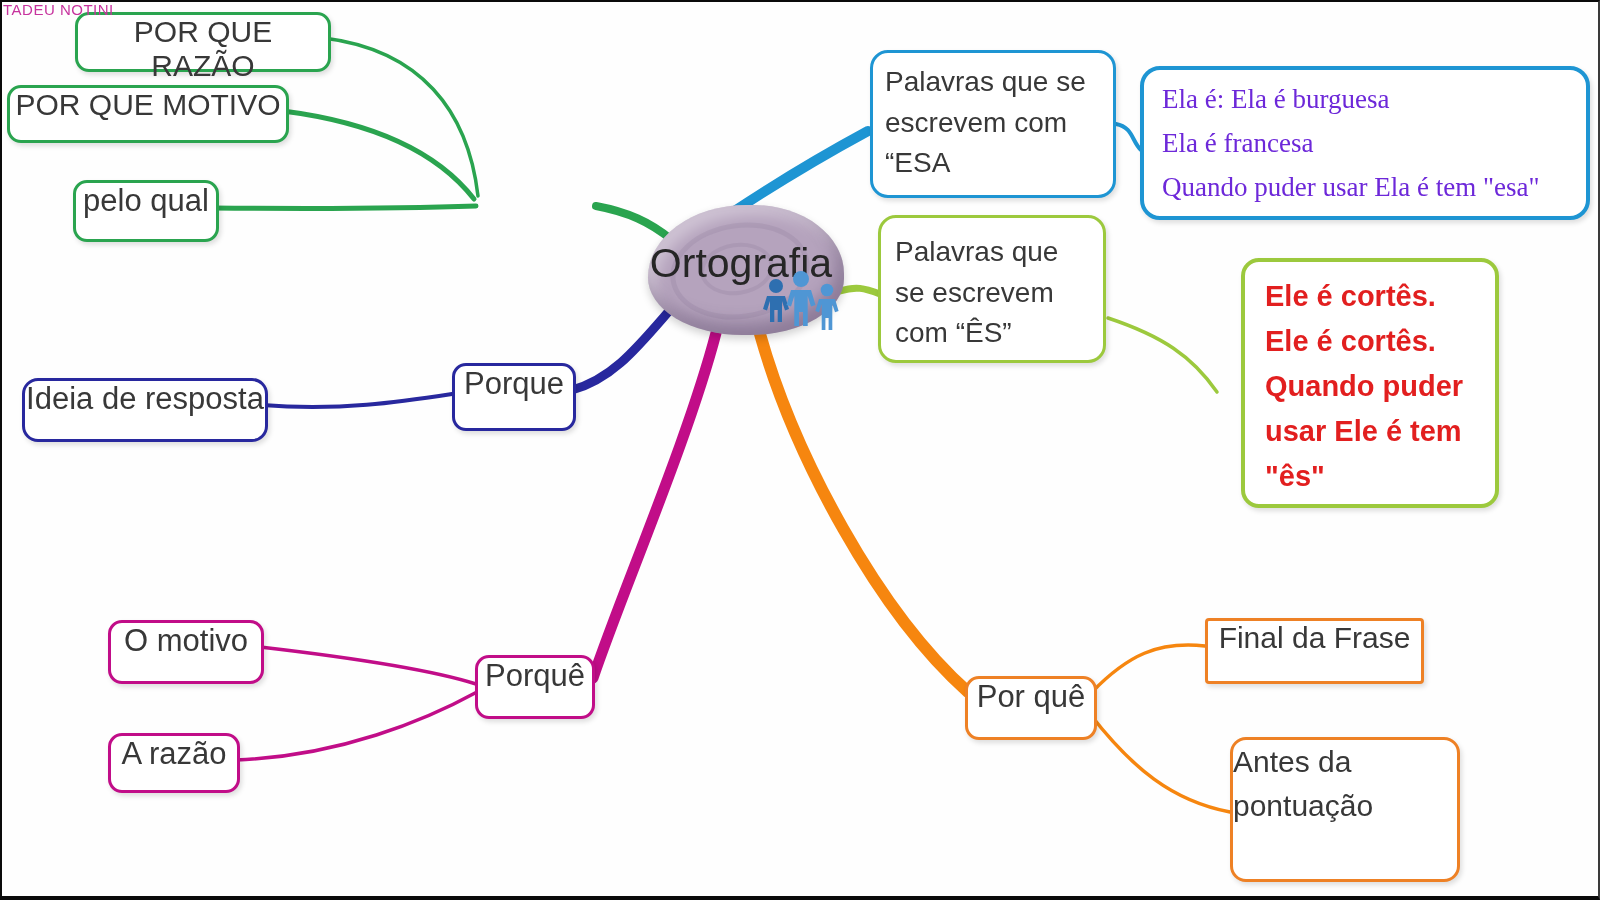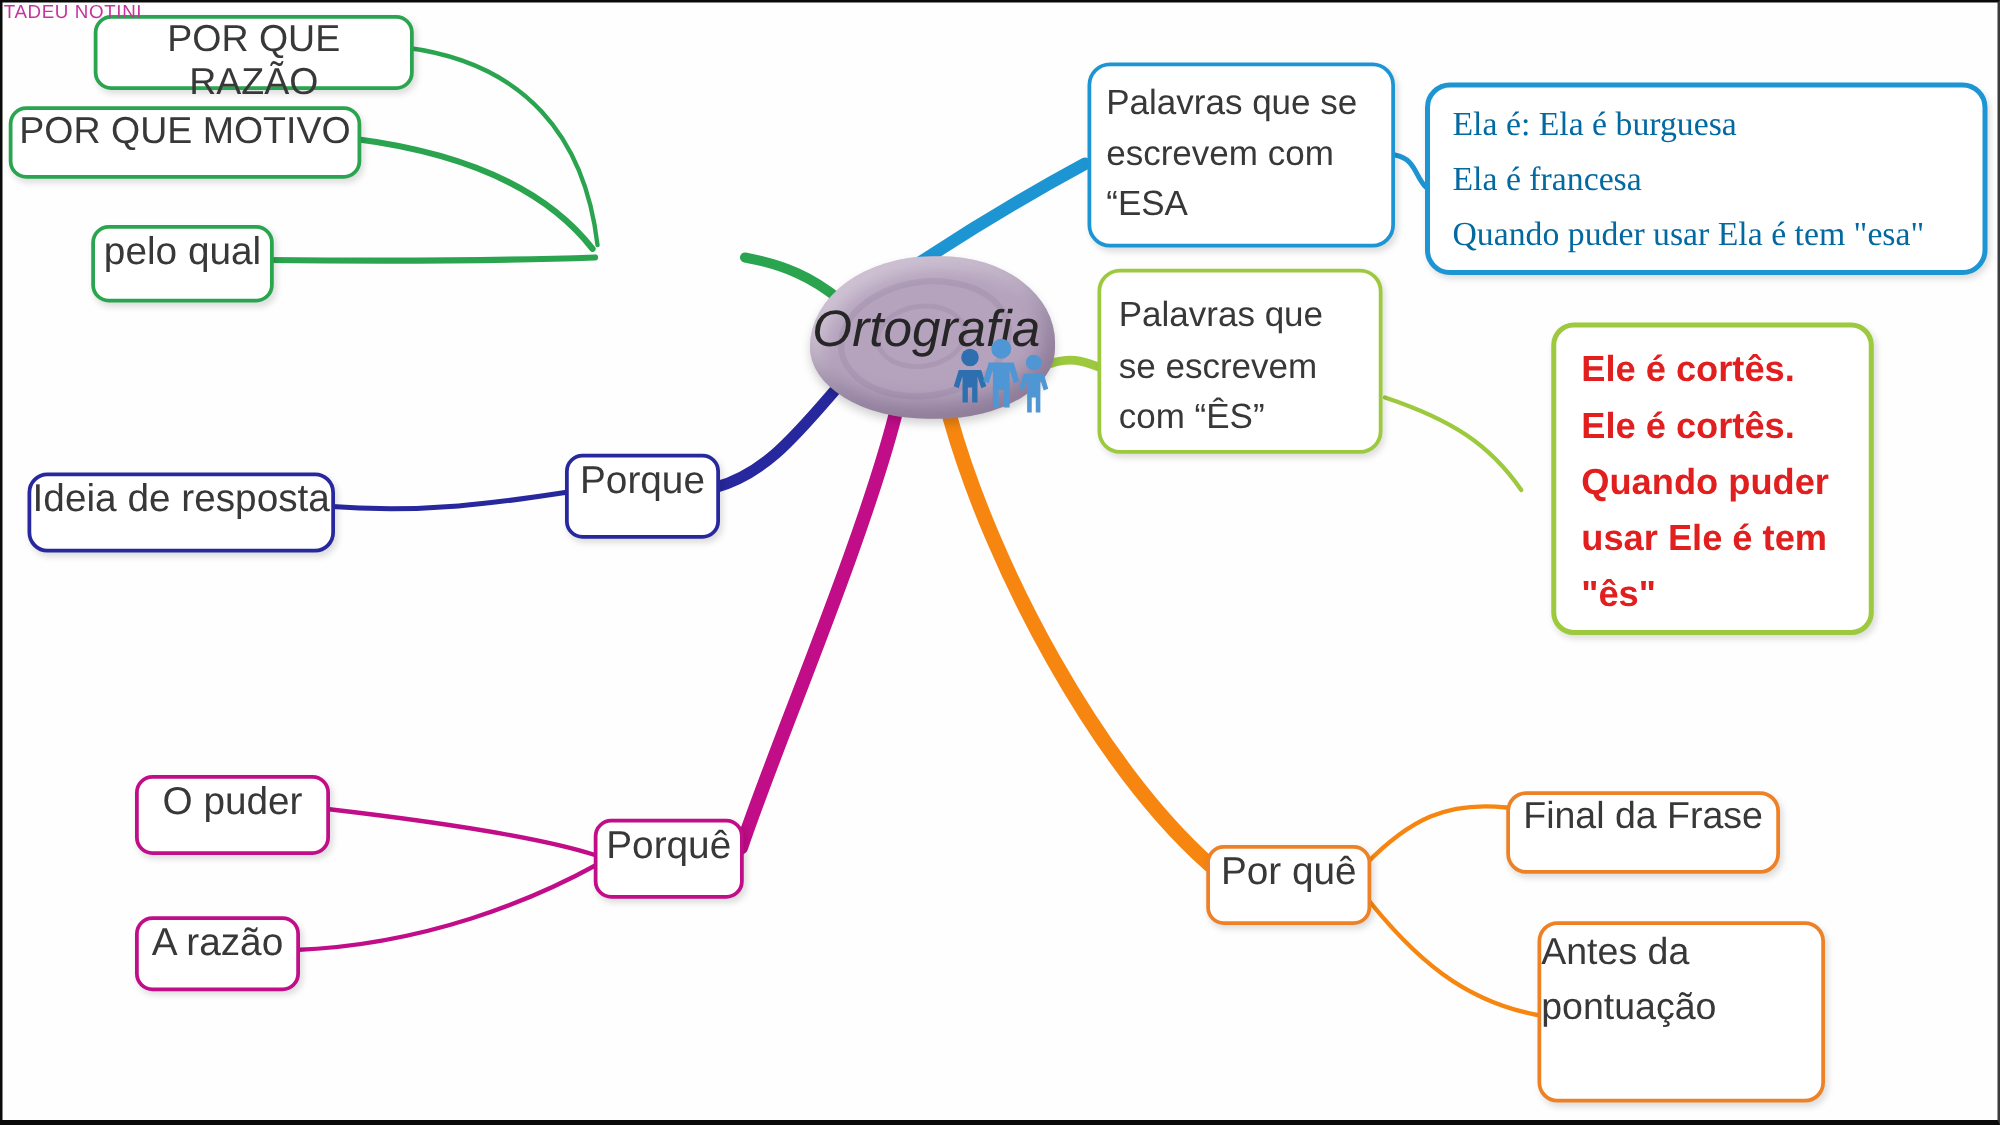--- a/index.html
+++ b/index.html
@@ -41,46 +41,46 @@
   #b-razao   {left:75px;  top:12px;  width:250px; height:54px; font-size:30px;}
   #b-motivo  {left:7px;   top:85px;  width:276px; height:52px; font-size:30px;}
   #b-pelo    {left:73px;  top:180px; width:140px; height:56px; font-size:31px;}
   #n-porque-sep{left:478px; top:177px; width:122px; height:58px; font-size:31px;}
   #b-ideia   {left:22px;  top:378px; width:240px; height:58px; font-size:31px; border-radius:16px;}
   #n-porque  {left:452px; top:363px; width:118px; height:62px; font-size:31px;}
   #b-omotivo {left:108px; top:620px; width:150px; height:58px; font-size:31px;}
   #b-arazao  {left:108px; top:733px; width:126px; height:54px; font-size:31px;}
   #n-porquee {left:475px; top:655px; width:114px; height:58px; font-size:31px;}
   #n-porquee-sep{left:965px; top:676px; width:126px; height:58px; font-size:31px;}
-  #b-final   {left:1205px; top:618px; width:213px; height:60px; font-size:30px; border-radius:16px;margin-top:15px;}
+  #b-final   {left:1205px; top:618px; width:213px; height:60px; font-size:30px; border-radius:4px;}
   #b-antes   {left:1230px; top:737px; width:230px; height:145px; font-size:30px; border-radius:16px;
               justify-content:flex-start; text-align:left; box-sizing:border-box; line-height:1.45;}
   #b-esa-node{left:870px; top:50px; width:246px; height:148px; font-size:28px;
               align-items:flex-start; justify-content:flex-start; text-align:left;
               padding:9px 12px; box-sizing:border-box; line-height:1.45;}
   #b-es-node {left:878px; top:215px; width:228px; height:148px; font-size:28px;
               align-items:flex-start; justify-content:flex-start; text-align:left;
               padding:14px 14px; box-sizing:border-box; line-height:1.45;}
   #b-esa-detail{left:1140px; top:66px; width:450px; height:154px; border-width:4px; border-radius:20px;
               flex-direction:column; align-items:flex-start; justify-content:center; text-align:left;
               padding:4px 0 4px 18px; box-sizing:border-box;
-              font-family:"Liberation Serif", serif; font-size:27px; line-height:44px; color:#0369a1;}
+              font-family:"Liberation Serif", serif; font-size:27px; line-height:44px; color:#6d28d9;}
   #b-esa-detail .line{white-space:nowrap;}
   #b-es-detail{left:1216px; top:258px; width:258px; height:250px; border-width:4px;
               flex-direction:column; align-items:flex-start; justify-content:flex-start; text-align:left;
               padding:12px 14px 0 20px; box-sizing:border-box;
               font-size:29px; font-weight:bold; line-height:45px; color:var(--red-text,#e21f1f);margin-left:25px;}
 
   
   #center-topic{
     position:absolute; left:648px; top:205px; width:196px; height:130px; z-index:20;
     background:var(--center-fill,#b5a3bd);
     border-radius:52% 48% 50% 50% / 58% 55% 45% 46%;
     box-shadow:inset -8px -12px 16px rgba(80,60,95,.38), inset 8px 10px 14px rgba(255,255,255,.35), 0 4px 8px rgba(0,0,0,.18);
-    display:flex; align-items:center; justify-content:center;font-style:italic;
+    display:flex; align-items:center; justify-content:center;
   }
   #center-topic::before{
     content:""; position:absolute; left:22px; top:18px; width:130px; height:86px;
     border:5px solid rgba(90,70,105,.10); border-radius:50%; transform:rotate(-8deg);
   }
   #center-topic::after{
     content:""; position:absolute; left:52px; top:38px; width:66px; height:44px;
     border:4px solid rgba(90,70,105,.10); border-radius:50%; transform:rotate(-8deg);
   }
   #center-label{font-size:41px; color:#262626; margin:-14px 10px 0 0; position:relative; z-index:2;}
@@ -129,21 +129,21 @@
   </div>
 
   <div class="box bd-navy" id="b-ideia">
     <span>Ideia de resposta</span>
   </div>
   <div class="box bd-navy" id="n-porque">
     <span>Porque</span>
   </div>
 
   <div class="box bd-magenta" id="b-omotivo">
-    <span>O puder</span>
+    <span>O motivo</span>
   </div>
   <div class="box bd-magenta" id="b-arazao">
     <span>A razão</span>
   </div>
   <div class="box bd-magenta" id="n-porquee">
     <span>Porquê</span>
   </div>
 
   <div class="box bd-orange" id="n-porquee-sep">
     <span>Por quê</span>

